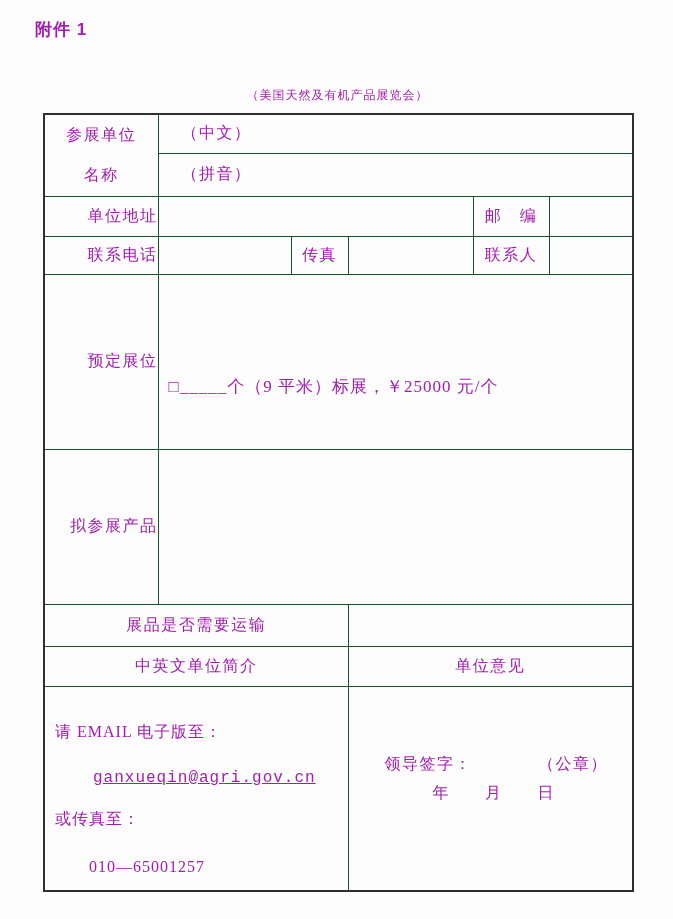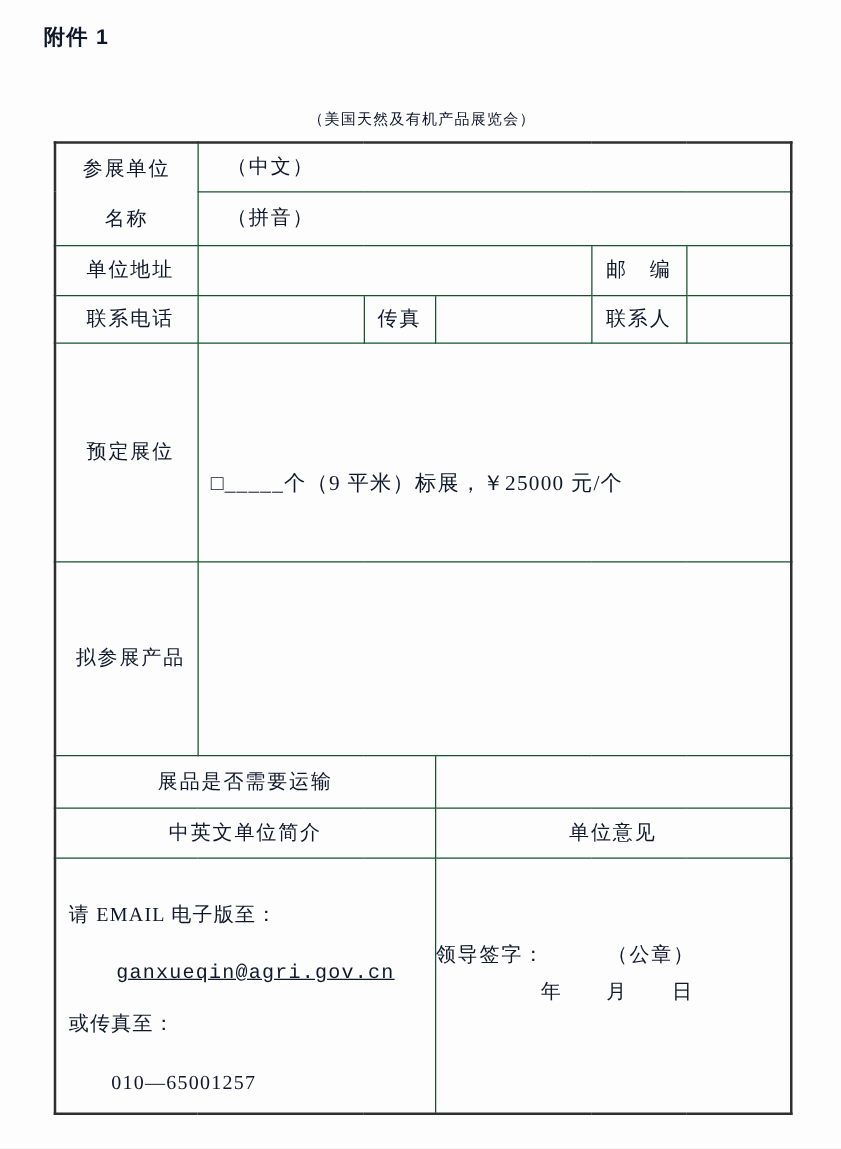--- a/index.html
+++ b/index.html
@@ -4,21 +4,21 @@
 <style>
   * { margin: 0; padding: 0; box-sizing: border-box; }
   html, body { background: #e8e8e8; }
   body { font-family: "Liberation Serif", serif; }
 
   .page {
     position: relative;
     width: 673px;
     height: 919px;
     background: #fdfdfd;
-    color: #0f172a;
+    color: #a21caf;
     overflow: hidden;
   }
 
   .attachment {
     position: absolute;
     left: 35px;
     top: 18px;
     font-family: "Liberation Sans", sans-serif;
     font-weight: 700;
     font-size: 17px;
@@ -57,21 +57,21 @@
     border: 2px solid #2f2f2f;
   }
   .form-table td {
     border: 1px solid #14532d;
     font-size: 16px;
     letter-spacing: 1.5px;
     vertical-align: middle;
     overflow: hidden;
   }
 
-  .lbl-left   { text-align: center; padding-left: 6px; }
+  .lbl-left   { text-align: right; padding-left: 6px; }
   .lbl-center { text-align: center; }
   .valcell    { text-align: left; padding-left: 23px; }
 
   
   .name-label-cell > div {
     height: 50%;
     display: flex;
     align-items: center;
     justify-content: center;
   }
@@ -98,21 +98,22 @@
   .sign-cell { vertical-align: top; }
   .sign-inner {
     height: 100%;
     display: flex;
     flex-direction: column;
     justify-content: flex-end;
     padding-bottom: 18px;
   }
   .sign-row {
     display: flex;
-    gap: 50px;
+    gap: 66px;
+    padding-left: 36px;
     margin-bottom: 8px;
   }
   .date-row {
     padding-left: 84px;
     white-space: pre;
   }
 </style>
 </head>
 <body>
 

